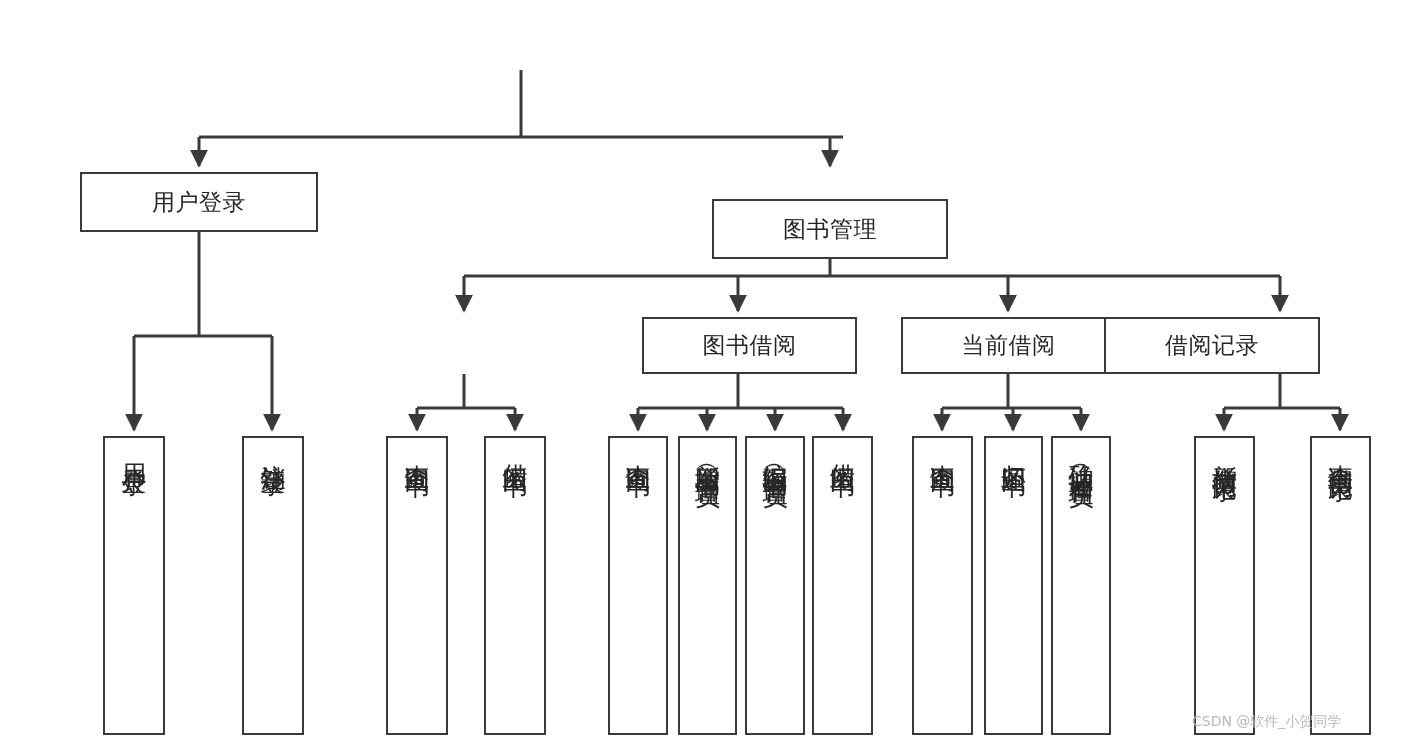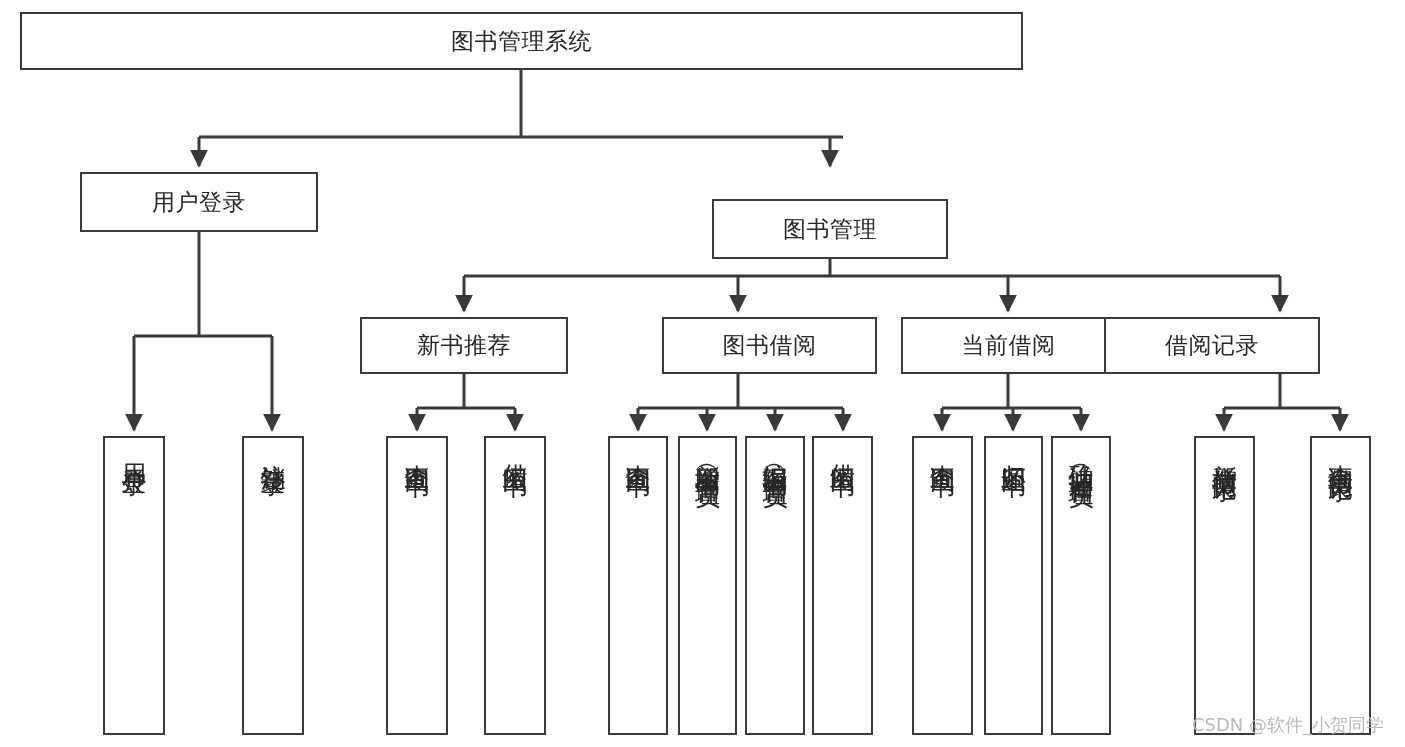--- a/index.html
+++ b/index.html
@@ -61,21 +61,21 @@
     text-orientation: upright;
     font-size: 25px;
     line-height: 1.0;
     letter-spacing: 3px;
     white-space: nowrap;
   }
   .watermark {
     position: absolute;
     left: 1192px;
     top: 713px;
-    font-size: 18px;
+    font-size: 14px;
     color: #b9b9b9;
     white-space: nowrap;
     z-index: 9;
     font-family: "DejaVu Sans", "Liberation Sans", sans-serif;
   }
 </style>
 </head>
 <body>
 
 <div id="canvas">
@@ -123,35 +123,29 @@
       <path d="M 1013 408 L 1013 430" marker-end="url(#arrow)"></path>
       <path d="M 1081 408 L 1081 430" marker-end="url(#arrow)"></path>
 
       <path d="M 1280 374 L 1280 408"></path>
       <path d="M 1224 408 L 1340 408"></path>
       <path d="M 1224 408 L 1224 430" marker-end="url(#arrow)"></path>
       <path d="M 1340 408 L 1340 430" marker-end="url(#arrow)"></path>
     </g>
   </svg>
 
-  <div class="node h root" style="left:20px; top:12px; width:1003px; height:58px;">
-    <span class="label">图书管理系统</span>
-  </div>
 
   <div class="node h" style="left:80px; top:172px; width:238px; height:60px;">
     <span class="label">用户登录</span>
   </div>
   <div class="node h" style="left:712px; top:172px; width:236px; height:60px;margin-top:27px;">
     <span class="label">图书管理</span>
   </div>
 
-  <div class="node h" style="left:360px; top:317px; width:208px; height:57px;">
-    <span class="label">新书推荐</span>
-  </div>
-  <div class="node h" style="left:662px; top:317px; width:215px; height:57px;">
+  <div class="node h" style="left:642px; top:317px; width:215px; height:57px;">
     <span class="label">图书借阅</span>
   </div>
   <div class="node h" style="left:901px; top:317px; width:215px; height:57px;">
     <span class="label">当前借阅</span>
   </div>
   <div class="node h" style="left:1104px; top:317px; width:216px; height:57px;">
     <span class="label">借阅记录</span>
   </div>
 
   <div class="node v" style="left:103px; top:436px; width:62px; height:299px;">

